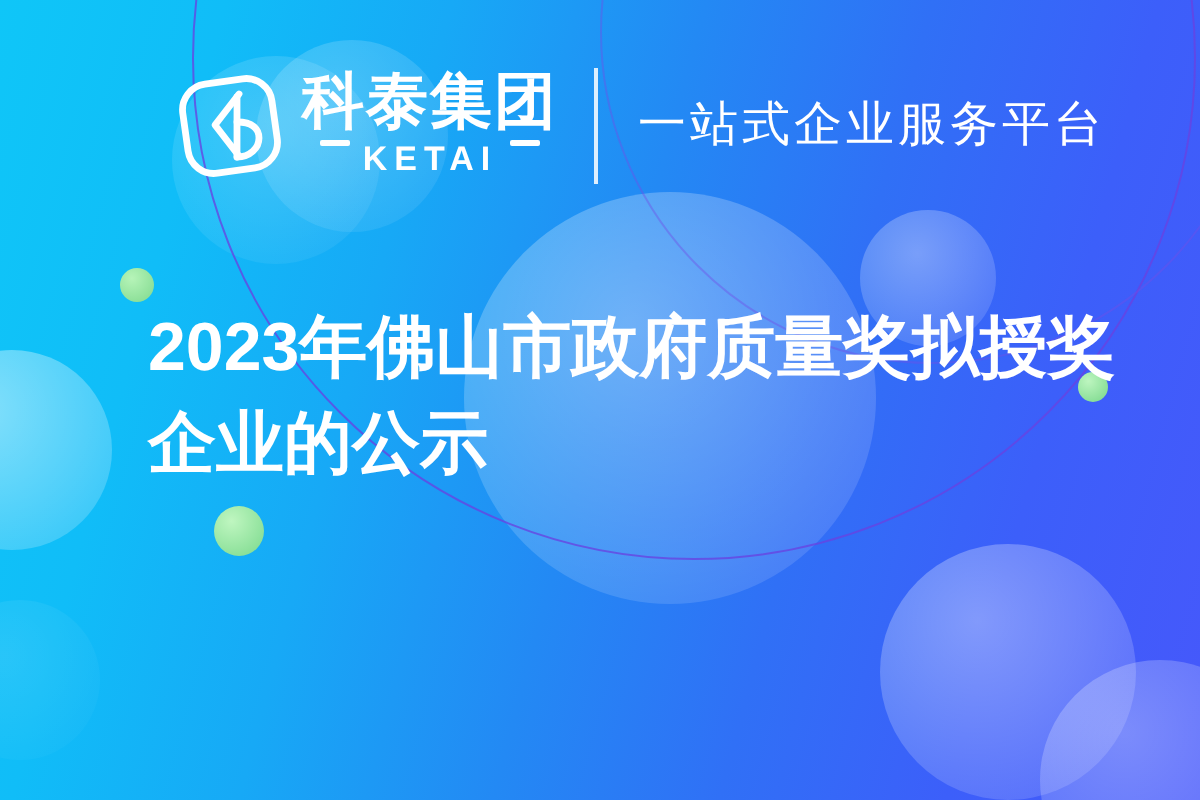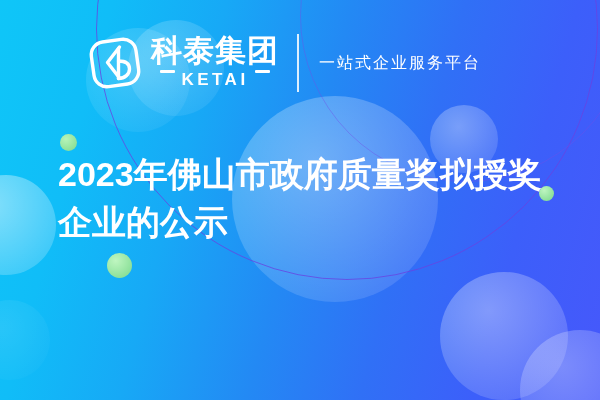--- a/index.html
+++ b/index.html
@@ -161,39 +161,39 @@
     flex: none;
   }
 
   .slogan {
     display: flex;
     flex-direction: column;
     justify-content: center;
   }
   .slogan-main {
     color: #ffffff;
-    font-size: 16px;
+    font-size: 24px;
     letter-spacing: 2px;
     line-height: 1.25;
     white-space: nowrap;
   }
   .slogan-sub {
     color: #ffffff;
     font-size: 17px;
     letter-spacing: 1px;
     line-height: 1.5;
     margin-top: 3px;
     text-align: center;
     white-space: nowrap;
   }
 
   
   .title {
     position: absolute;
-    left: 58px;
+    left: 74px;
     top: 150px;
     width: 500px;
     color: #ffffff;
     font-size: 34px;
     font-weight: bold;
     line-height: 1.42;
     letter-spacing: 0px;
   }
 </style>
 </head>

